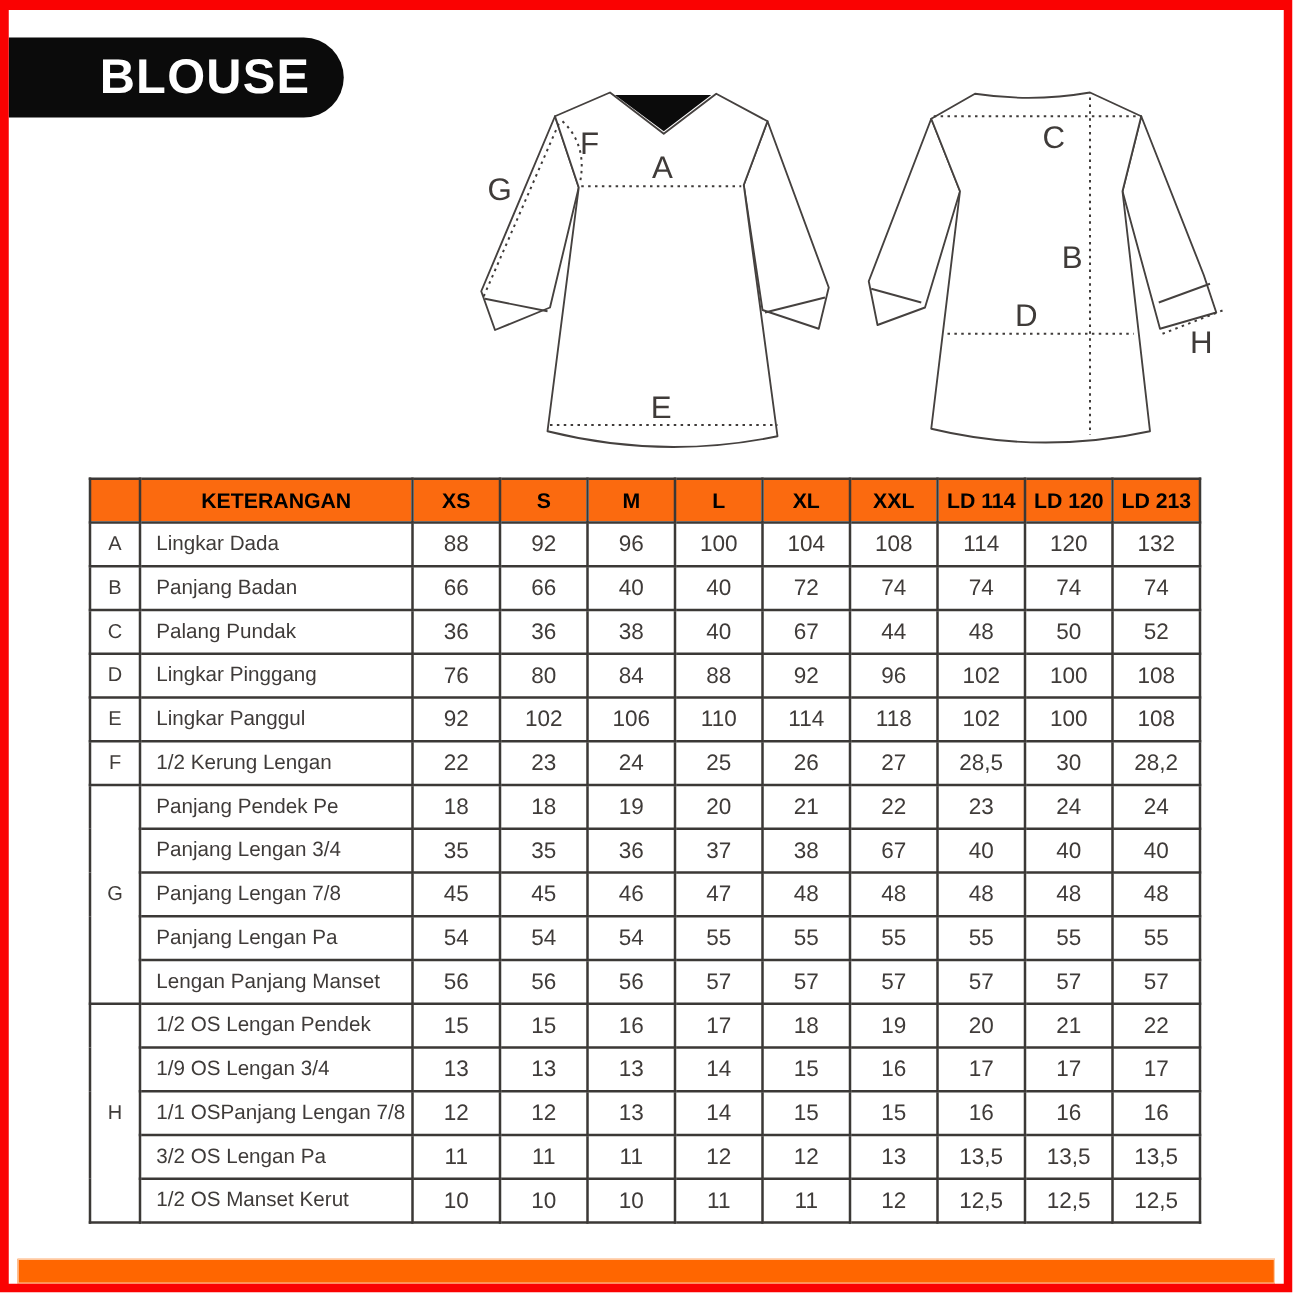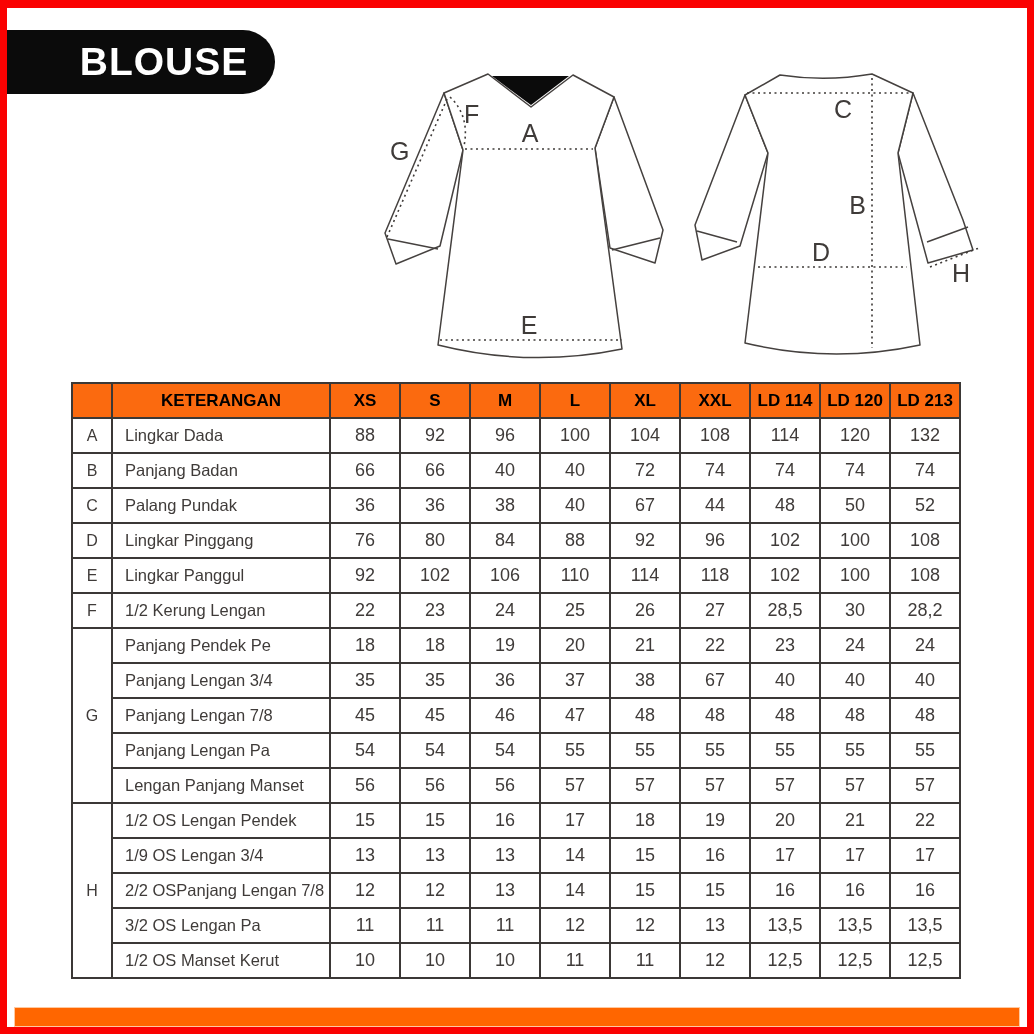--- a/index.html
+++ b/index.html
@@ -336,21 +336,21 @@
           <td class="value">13</td>
           <td class="value">13</td>
           <td class="value">14</td>
           <td class="value">15</td>
           <td class="value">16</td>
           <td class="value">17</td>
           <td class="value">17</td>
           <td class="value">17</td>
         </tr>
         <tr>
-          <td class="label">2/2 OSPanjang Lengan 7/8</td>
+          <td class="label">1/1 OSPanjang Lengan 7/8</td>
           <td class="value">12</td>
           <td class="value">12</td>
           <td class="value">13</td>
           <td class="value">14</td>
           <td class="value">15</td>
           <td class="value">15</td>
           <td class="value">16</td>
           <td class="value">16</td>
           <td class="value">16</td>
         </tr>

